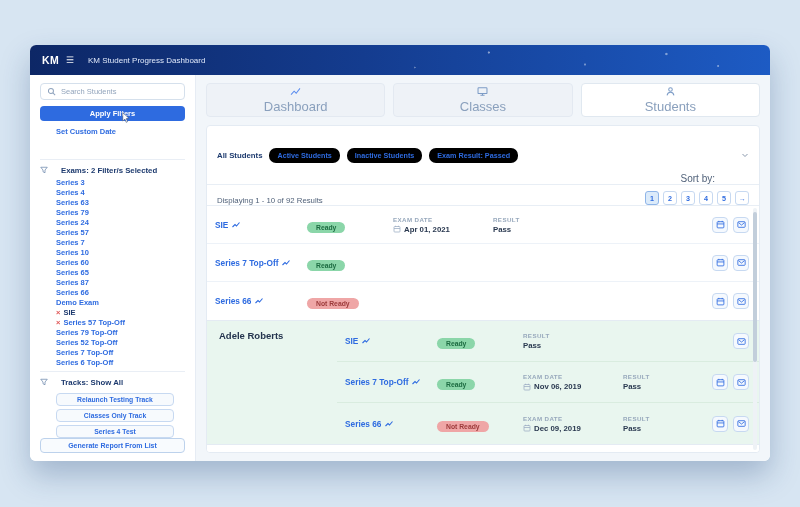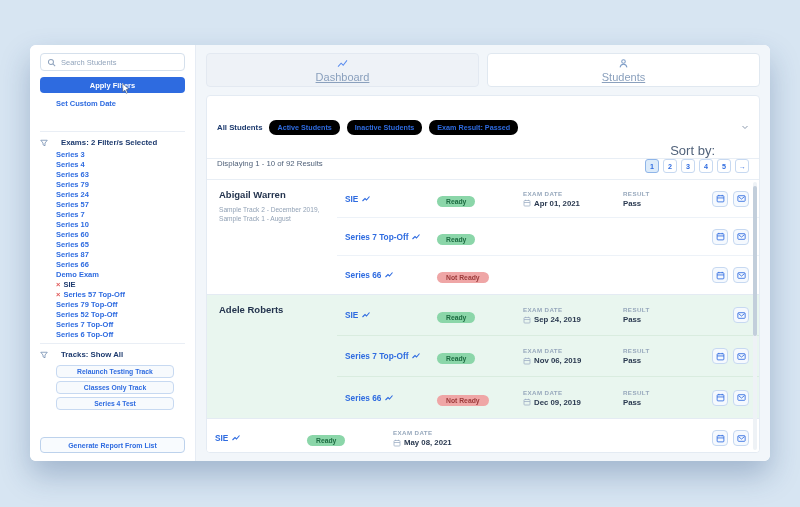--- a/index.html
+++ b/index.html
@@ -63,35 +63,35 @@
   .genbtn { margin-top:auto; height:16px; width:100%; border:1px solid #bdd2ec; background:#f8fbfe; border-radius:4px;
             color:#2e6be0; font-size:7px; font-weight:bold; display:flex; align-items:center; justify-content:center;
             cursor:pointer; font-family:"Liberation Sans", sans-serif; }
 
   
   .main { flex:1; background:#f2f6fa; padding:8px 10px; display:flex; flex-direction:column; min-width:0; }
   .tabs { display:flex; gap:8px; flex:0 0 34px; margin-bottom:8px; }
   .tab { flex:1; background:#eef2f7; border:1px solid #e3e9f1; border-radius:4px; display:flex; flex-direction:column;
          align-items:center; justify-content:center; gap:2px; cursor:pointer; color:#8aa0bd; }
   .tab.active { background:#fff; border-color:#e0e8f0; }
-  .tab span { font-size:11px;text-decoration:underline; }
+  .tab span { font-size:13px; }
   .tabicon * { fill:none; stroke:#7d9cc6; stroke-width:1.5; }
   .tabicon.blue * { stroke:#5b8def; }
 
   .panel { flex:1; background:#fff; border:1px solid #e4ebf3; border-radius:4px; display:flex; flex-direction:column;
            overflow:hidden; position:relative; min-height:0; }
 
   .chipbar { flex:0 0 23px; display:flex; align-items:center; gap:7px; padding:0 10px; border-bottom:1px solid #e8eef5; }
   .allstudents { font-size:7.8px; font-weight:bold; color:#1d3a6e; cursor:pointer; }
   .chip { background:#000000; color:#2e6be0; font-size:7.2px; font-weight:bold; padding:3px 8px; border-radius:7px; cursor:pointer; }
   .sortby { margin-left:auto; display:flex; align-items:center; gap:26px; cursor:pointer; }
-  .sortby span { font-size:13px; color:#51627a;margin-top:47px; }
+  .sortby span { font-size:10px; color:#51627a;margin-top:47px; }
   .chev polyline { fill:none; stroke:#7d8da3; stroke-width:1.8; }
 
-  .resultsbar { flex:0 0 21px; display:flex; align-items:flex-start; padding:0 10px; border-bottom:1px solid #e8eef5; }
+  .resultsbar { flex:0 0 21px; display:flex; align-items:flex-end; padding:0 10px; border-bottom:1px solid #e8eef5; }
   .summary { font-size:7.8px; color:#51627a; }
   .pager { margin-left:auto; display:flex; gap:4px; }
   .pg { width:14px; height:14px; border:1px solid #c7d9f1; border-radius:3px; color:#2e6be0; font-size:7.2px;
         font-weight:bold; display:flex; align-items:center; justify-content:center; cursor:pointer; background:#fff; }
   .pg.active { background:#dcebfa; border-color:#8fb5e8; }
 
   .list { flex:1; overflow:hidden; position:relative; }
   .student { display:flex; background:#fff; border-bottom:1px solid #e4ebf3; }
   .student.highlight { background:#e9f6ef; }
   .who { width:130px; flex:0 0 130px; padding:9px 8px 8px 12px; }
@@ -119,20 +119,25 @@
   .iconbtn svg * { fill:none; stroke:#2e6be0; stroke-width:1.5; }
 
   .vscroll { position:absolute; top:2px; right:2px; width:4px; height:calc(100% - 4px); background:#eef2f6; border-radius:2px; }
   .vthumb { position:absolute; top:4px; left:0; width:4px; height:150px; background:#c2cedb; border-radius:2px; }
 </style>
 </head>
 <body>
 
 <div class="window">
 
+  <div class="titlebar">
+    <span class="brand">KM</span>
+    <span class="menu">☰</span>
+    <span class="apptitle">KM Student Progress Dashboard</span>
+  </div>
 
   <div class="bodyrow">
 
     <aside class="sidebar">
       <div class="search">
         <svg class="sicon" width="9" height="9" viewBox="0 0 16 16">
             <circle cx="7" cy="7" r="4.5"></circle>
             <line x1="10.5" y1="10.5" x2="14.5" y2="14.5"></line>
           </svg>
         <input placeholder="Search Students" style="">
@@ -237,20 +242,28 @@
     </aside>
 
     <main class="main">
 
       <div class="tabs">
         <div class="tab">
           <svg class="tabicon blue" width="11" height="11" viewBox="0 0 16 16">
               <polyline points="1.5,12.5 6,7.5 9,10.5 14.5,3.5"></polyline>
             </svg>
           <span>Dashboard</span>
+        </div>
+        <div class="tab">
+          <svg class="tabicon" width="11" height="11" viewBox="0 0 16 16">
+              <rect x="1.5" y="2.5" width="13" height="8.5" rx="1"></rect>
+              <line x1="8" y1="11" x2="8" y2="13.5"></line>
+              <line x1="5" y1="13.5" x2="11" y2="13.5"></line>
+            </svg>
+          <span>Classes</span>
         </div>
         <div class="tab active">
           <svg class="tabicon" width="11" height="11" viewBox="0 0 16 16">
               <circle cx="8" cy="5" r="2.6"></circle>
               <path d="M3 13.5c.6-3 2.5-4.4 5-4.4s4.4 1.4 5 4.4"></path>
             </svg>
           <span>Students</span>
         </div>
       </div>
 
@@ -277,24 +290,20 @@
             <span class="pg">3</span>
             <span class="pg">4</span>
             <span class="pg">5</span>
             <span class="pg">→</span>
           </div>
         </div>
 
         <div class="list">
 
           <section class="student">
-            <div class="who">
-              <div class="sname">Abigail Warren</div>
-              <div class="ssub">Sample Track 2 - December 2019, Sample Track 1 - August</div>
-            </div>
             <div class="rows">
               <div class="erow">
                 <div class="ename">
                   <span>SIE</span>
                   <svg class="trend" width="8" height="8" viewBox="0 0 16 16">
                       <polyline points="1,12 6,7 9,10 15,3"></polyline>
                     </svg>
                 </div>
                 <div class="pillcell"><span class="pill ready">Ready</span></div>
                 <div class="fcell date">
@@ -391,32 +400,20 @@
             </div>
             <div class="rows">
               <div class="erow">
                 <div class="ename">
                   <span>SIE</span>
                   <svg class="trend" width="8" height="8" viewBox="0 0 16 16">
                       <polyline points="1,12 6,7 9,10 15,3"></polyline>
                     </svg>
                 </div>
                 <div class="pillcell"><span class="pill ready">Ready</span></div>
-                <div class="fcell date">
-                  <div class="flabel">EXAM DATE</div>
-                  <div class="fval">
-                      <svg class="cal" width="8" height="8" viewBox="0 0 16 16">
-                        <rect x="2" y="3" width="12" height="11" rx="1.5"></rect>
-                        <line x1="2" y1="7" x2="14" y2="7"></line>
-                        <line x1="5" y1="1.5" x2="5" y2="4"></line>
-                        <line x1="11" y1="1.5" x2="11" y2="4"></line>
-                      </svg>
-                      <span>Sep 24, 2019</span>
-                    </div>
-                </div>
                 <div class="fcell res">
                   <div class="flabel">RESULT</div>
                   <div class="fval">
                       <span>Pass</span>
                     </div>
                 </div>
                 <div class="acts">
                   <span class="iconbtn">
                       <svg width="9" height="9" viewBox="0 0 16 16">
                         <rect x="1.5" y="3" width="13" height="10" rx="1.5"></rect>

